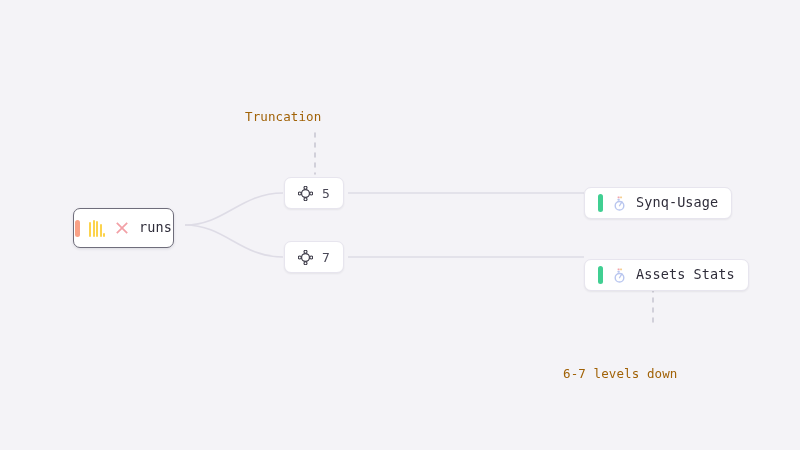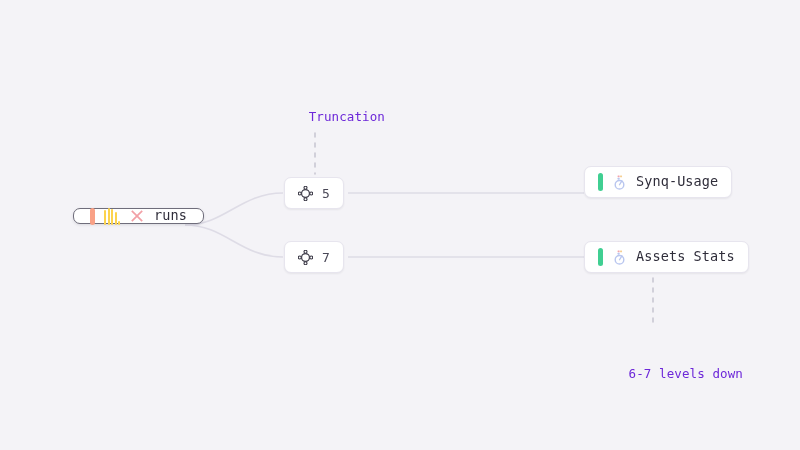--- a/index.html
+++ b/index.html
@@ -37,22 +37,22 @@
     background: #ffffff;
     border-radius: 7px;
     box-sizing: border-box;
     white-space: nowrap;
   }
 
   
   .node.selected {
     border: 1.4px solid #6f6d7b;
     box-shadow: 0 1px 3px rgba(40,38,60,0.13);
-    padding: 0 16px;
-    height: 16px;
+    padding: 0 1px;
+    height: 40px;
     gap: 9px;
   }
 
   
   .node.plain {
     border: 1px solid #e7e5ee;
     box-shadow: 0 1px 2px rgba(40,38,60,0.07);
     height: 32px;
     padding: 0 13px;
     gap: 9px;
@@ -131,22 +131,22 @@
   .icon-cluster {
     width: 15px;
     height: 15px;
     color: #3b3946;
   }
 
   
   .annotation {
     position: absolute;
     font-size: 12.5px;
-    color: #6d28d9;
-    text-align: right;
+    color: #a16207;
+    text-align: left;
     line-height: 17px;
     white-space: pre;
     letter-spacing: 0.1px;
   }
 </style>
 </head>
 <body style="background: rgb(244, 243, 247);">
 
 <div id="canvas">
 
@@ -202,35 +202,35 @@
         <circle cx="8" cy="8" r="4.2" fill="none" stroke="currentColor" stroke-width="1.3"></circle>
         <circle cx="8" cy="1.9" r="1.6" fill="#ffffff" stroke="currentColor" stroke-width="1.2"></circle>
         <circle cx="8" cy="14.1" r="1.6" fill="#ffffff" stroke="currentColor" stroke-width="1.2"></circle>
         <circle cx="1.9" cy="8" r="1.6" fill="#ffffff" stroke="currentColor" stroke-width="1.2"></circle>
         <circle cx="14.1" cy="8" r="1.6" fill="#ffffff" stroke="currentColor" stroke-width="1.2"></circle>
       </svg>
     </span>
     <span class="node-count">7</span>
   </div>
 
-  <div class="node plain" style="left:584px; top:166px;text-align:center;">
+  <div class="node plain" style="left:584px; top:187px;text-align:center;">
     <span class="icon icon-bar-green"></span>
     <span class="icon icon-gauge">
       <svg viewBox="0 0 16 18" width="15" height="17" xmlns="http://www.w3.org/2000/svg">
         <circle cx="8" cy="11.4" r="4.6" fill="none" stroke="#b9c6ef" stroke-width="1.5"></circle>
         <path d="M8 11.4 L10.6 7.2" fill="none" stroke="#b9c6ef" stroke-width="1.4" stroke-linecap="round"></path>
         <rect x="6.0" y="1.4" width="2.1" height="2.1" rx="0.5" fill="#f3a5ab"></rect>
         <rect x="8.6" y="1.4" width="2.1" height="2.1" rx="0.5" fill="#f6cf92"></rect>
         <rect x="6.0" y="4.0" width="2.1" height="2.1" rx="0.5" fill="#b9c6ef"></rect>
       </svg>
     </span>
     <span class="node-label">Synq-Usage</span>
   </div>
 
-  <div class="node plain" style="left:584px; top:241px;align-items:center;">
+  <div class="node plain" style="left:584px; top:259px;align-items:center;">
     <span class="icon icon-bar-green"></span>
     <span class="icon icon-gauge">
       <svg viewBox="0 0 16 18" width="15" height="17" xmlns="http://www.w3.org/2000/svg">
         <circle cx="8" cy="11.4" r="4.6" fill="none" stroke="#b9c6ef" stroke-width="1.5"></circle>
         <path d="M8 11.4 L10.6 7.2" fill="none" stroke="#b9c6ef" stroke-width="1.4" stroke-linecap="round"></path>
         <rect x="6.0" y="1.4" width="2.1" height="2.1" rx="0.5" fill="#f3a5ab"></rect>
         <rect x="8.6" y="1.4" width="2.1" height="2.1" rx="0.5" fill="#f6cf92"></rect>
         <rect x="6.0" y="4.0" width="2.1" height="2.1" rx="0.5" fill="#b9c6ef"></rect>
       </svg>
     </span>

